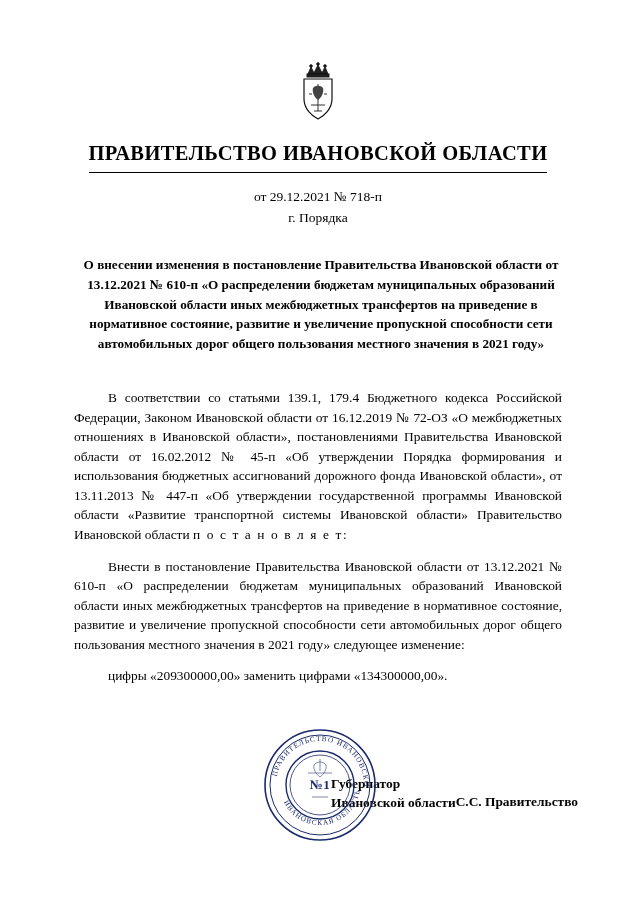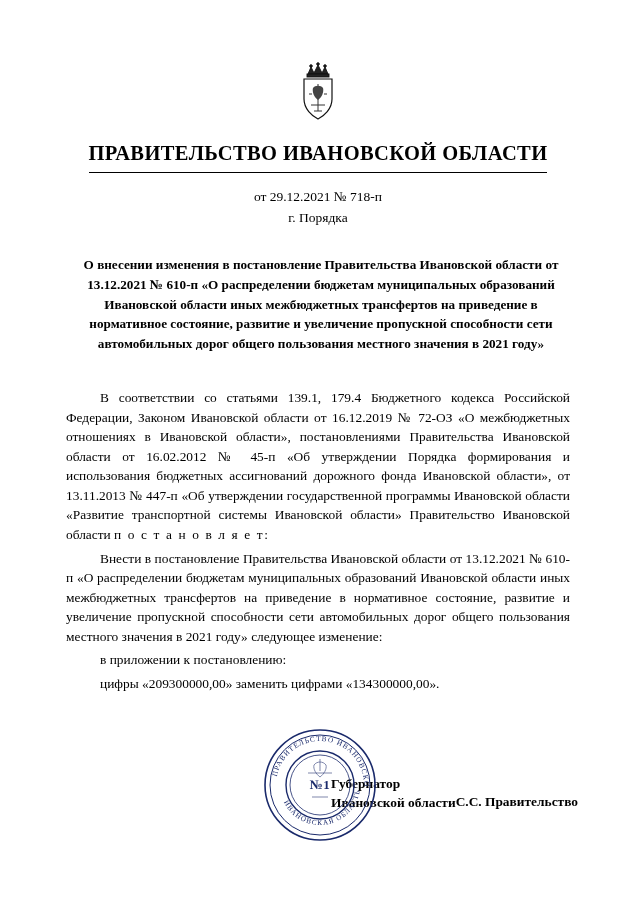--- a/index.html
+++ b/index.html
@@ -76,21 +76,21 @@
   }
 
   
   .body-text {
     font-size: 13.4px;
     line-height: 1.46;
     text-align: justify;
     text-justify: inter-word;
   }
   .body-text p {
-    margin: 4px;
+    margin: 12px;
     text-indent: 34px;
   }
   .body-text .spaced {
     letter-spacing: 1.6px;
     font-weight: 400;
   }
 
   
   .sign-block {
     position: absolute;
@@ -169,21 +169,20 @@
   <div class="meta">
     <div>от 29.12.2021 № 718-п</div>
     <div>г. Порядка</div>
   </div>
 
   <div class="subject">О внесении изменения в постановление Правительства Ивановской области от 13.12.2021 № 610-п «О распределении бюджетам муниципальных образований Ивановской области иных межбюджетных трансфертов на приведение в нормативное состояние, развитие и увеличение пропускной способности сети автомобильных дорог общего пользования местного значения в 2021 году»</div>
 
   <div class="body-text">
     <p><span>В соответствии со статьями 139.1, 179.4 Бюджетного кодекса Российской Федерации, Законом Ивановской области от 16.12.2019 № 72-ОЗ «О межбюджетных отношениях в Ивановской области», постановлениями Правительства Ивановской области от 16.02.2012 № 45-п «Об утверждении Порядка формирования и использования бюджетных ассигнований дорожного фонда Ивановской области», от 13.11.2013 № 447-п «Об утверждении государственной программы Ивановской области «Развитие транспортной системы Ивановской области» Правительство Ивановской области </span><span class="spaced">п о с т а н о в л я е т:</span></p>
     <p>Внести в постановление Правительства Ивановской области от 13.12.2021 № 610-п «О распределении бюджетам муниципальных образований Ивановской области иных межбюджетных трансфертов на приведение в нормативное состояние, развитие и увеличение пропускной способности сети автомобильных дорог общего пользования местного значения в 2021 году» следующее изменение:</p>
-    <p>в приложении к постановлению:</p>
     <p>цифры «209300000,00» заменить цифрами «134300000,00».</p>
   </div>
 
   <div class="sign-block">
     <div class="sign-left">Губернатор
 Ивановской области</div>
     <div class="sign-right">С.С. Правительство</div>
   </div>
 
   <div class="seal">

